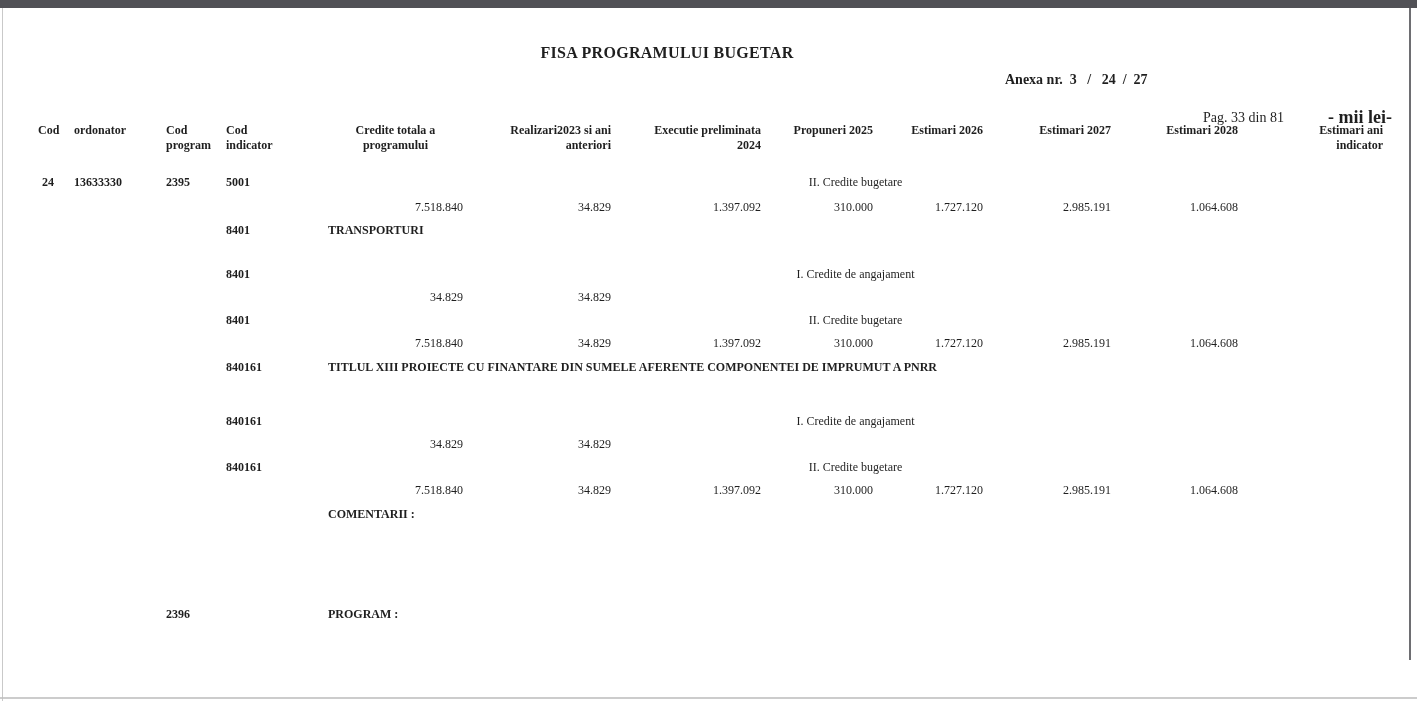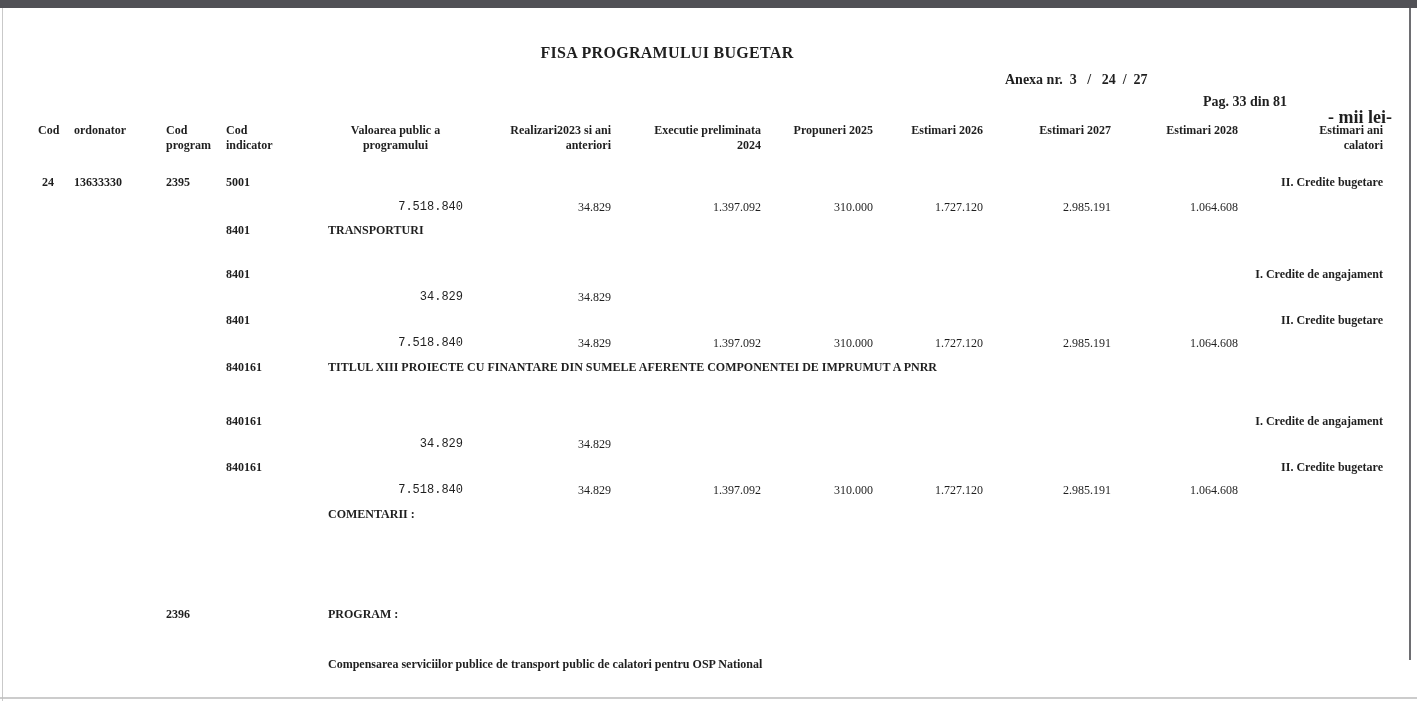--- a/index.html
+++ b/index.html
@@ -14,40 +14,40 @@
   .page-left-edge{position:absolute;top:8px;left:2px;width:1px;height:693px;background:#c9c9c9;}
   .page-right-edge{position:absolute;top:8px;right:6px;width:2px;height:652px;background:#6e6e72;}
   .page-bottom-rule{position:absolute;left:0;top:697px;width:1417px;height:2px;background:#bfbfbf;opacity:.8;}
 
   .doc-title{
     position:absolute;top:44px;left:0;width:1280px;
     text-align:center;padding-left:54px;box-sizing:border-box;
     font-size:16px;font-weight:bold;letter-spacing:.3px;
   }
   .anexa-line{position:absolute;top:72px;left:1005px;font-size:14px;font-weight:bold;white-space:pre;text-align:right;}
-  .pag-line{position:absolute;top:94px;left:1203px;font-size:14px;font-weight:bold;}
+  .pag-line{position:absolute;top:110px;left:1203px;font-size:14px;font-weight:normal;}
   .mii-lei{position:absolute;top:107px;right:25px;font-size:18px;font-weight:bold;}
 
   table.budget{
     position:absolute;top:123px;left:38px;width:1345px;
     border-collapse:collapse;table-layout:fixed;
   }
   table.budget td,table.budget th{
     padding:0;vertical-align:top;font-size:12px;line-height:15px;
     overflow:visible;white-space:nowrap;
   }
   tr.hdr th{font-weight:bold;white-space:pre-line;}
   .al{text-align:left;}.ar{text-align:right;}.ac{text-align:center;}
   .code{font-weight:bold;}
   td.c1{padding-left:4px;}
   td.c2{padding-left:2px;}
   td.c3{padding-left:7px;}
   td.c4{padding-left:7px;}
-  td.lbl{padding-left:27px;text-align:right;font-weight:bold;}
-  td.n5{padding-right:3px;font-family:Liberation Mono, monospace;}
+  td.lbl{padding-left:27px;text-align:center;}
+  td.n5{padding-right:3px;}
   td.n6{padding-right:6px;}
   td.n7{padding-right:6px;}
   td.n8{padding-right:5px;}
   td.n9{padding-right:8px;}
   td.n10{padding-right:6px;}
   td.n11{padding-right:5px;}
   th.h11{padding-right:26px;}
   th.h12{padding-right:12px;}
   tr.hdr{height:52px;}
   tr.r-entry{height:25px;}
@@ -89,32 +89,32 @@
   </colgroup>
 
   <tbody>
       <tr class="hdr">
     <th class="al">Cod</th>
     <th class="al">ordonator</th>
     <th class="al">Cod
 program</th>
     <th class="al">Cod
 indicator</th>
-    <th class="ac">Valoarea public a
+    <th class="ac">Credite totala a
 programului</th>
     <th class="ar">Realizari2023 si ani
 anteriori</th>
     <th class="ar">Executie preliminata
 2024</th>
     <th class="ar">Propuneri 2025</th>
     <th class="ar">Estimari 2026</th>
     <th class="ar">Estimari 2027</th>
     <th class="ar h11">Estimari 2028</th>
     <th class="ar h12">Estimari ani
-calatori</th>
+indicator</th>
   </tr>
 
   <tr class="r-entry">
     <td class="c1 code ar" style="text-align:left;padding-left:4px;">24</td>
     <td class="c2 code">13633330</td>
     <td class="c3 code">2395</td>
     <td class="c4 code">5001</td>
     <td class="lbl" colspan="8">II. Credite bugetare</td>
   </tr>
 
@@ -266,21 +266,14 @@
         <td></td>
     <td class="c3 code">2396</td>
     <td></td>
     <td class="sect" colspan="8">PROGRAM :</td>
   </tr>
 
   <tr class="sp24">
         <td colspan="12"></td>
       </tr>
 
-  <tr class="r-sect">
-    <td></td>
-        <td></td>
-        <td></td>
-        <td></td>
-    <td class="desc" colspan="8">Compensarea serviciilor publice de transport public de calatori pentru OSP National</td>
-  </tr>
 </tbody>
   </table>
 
 </body></html>

